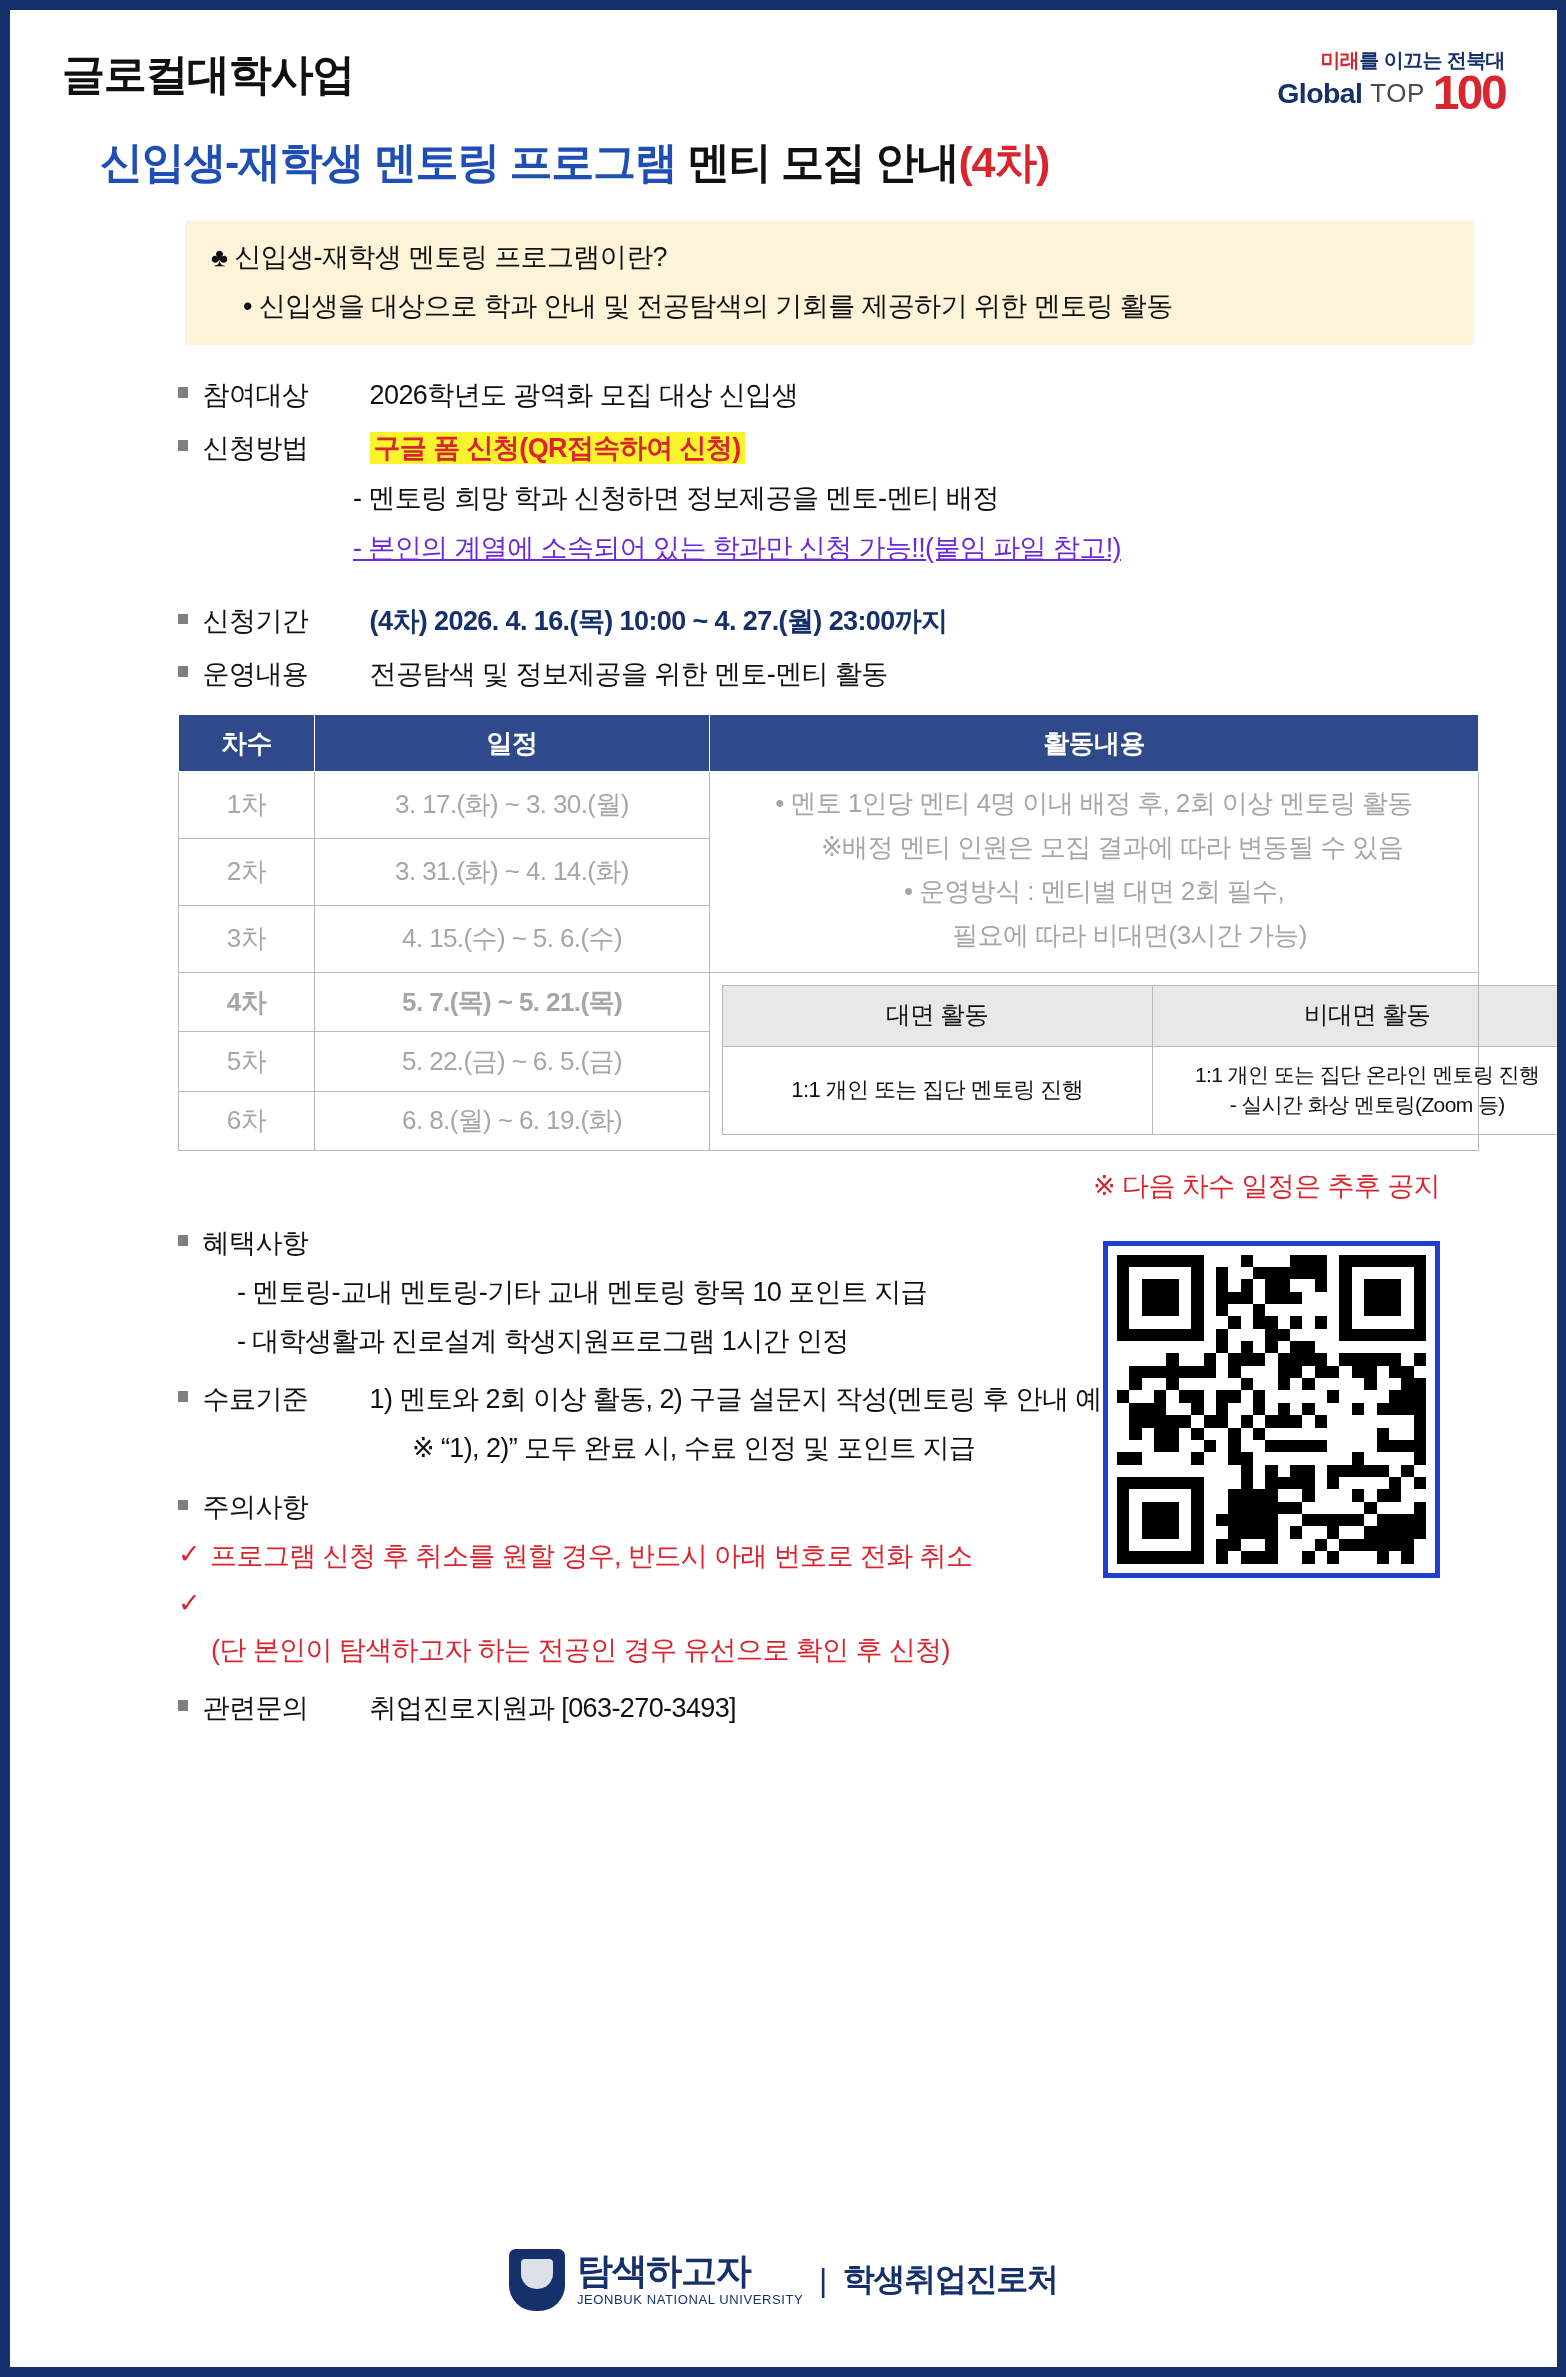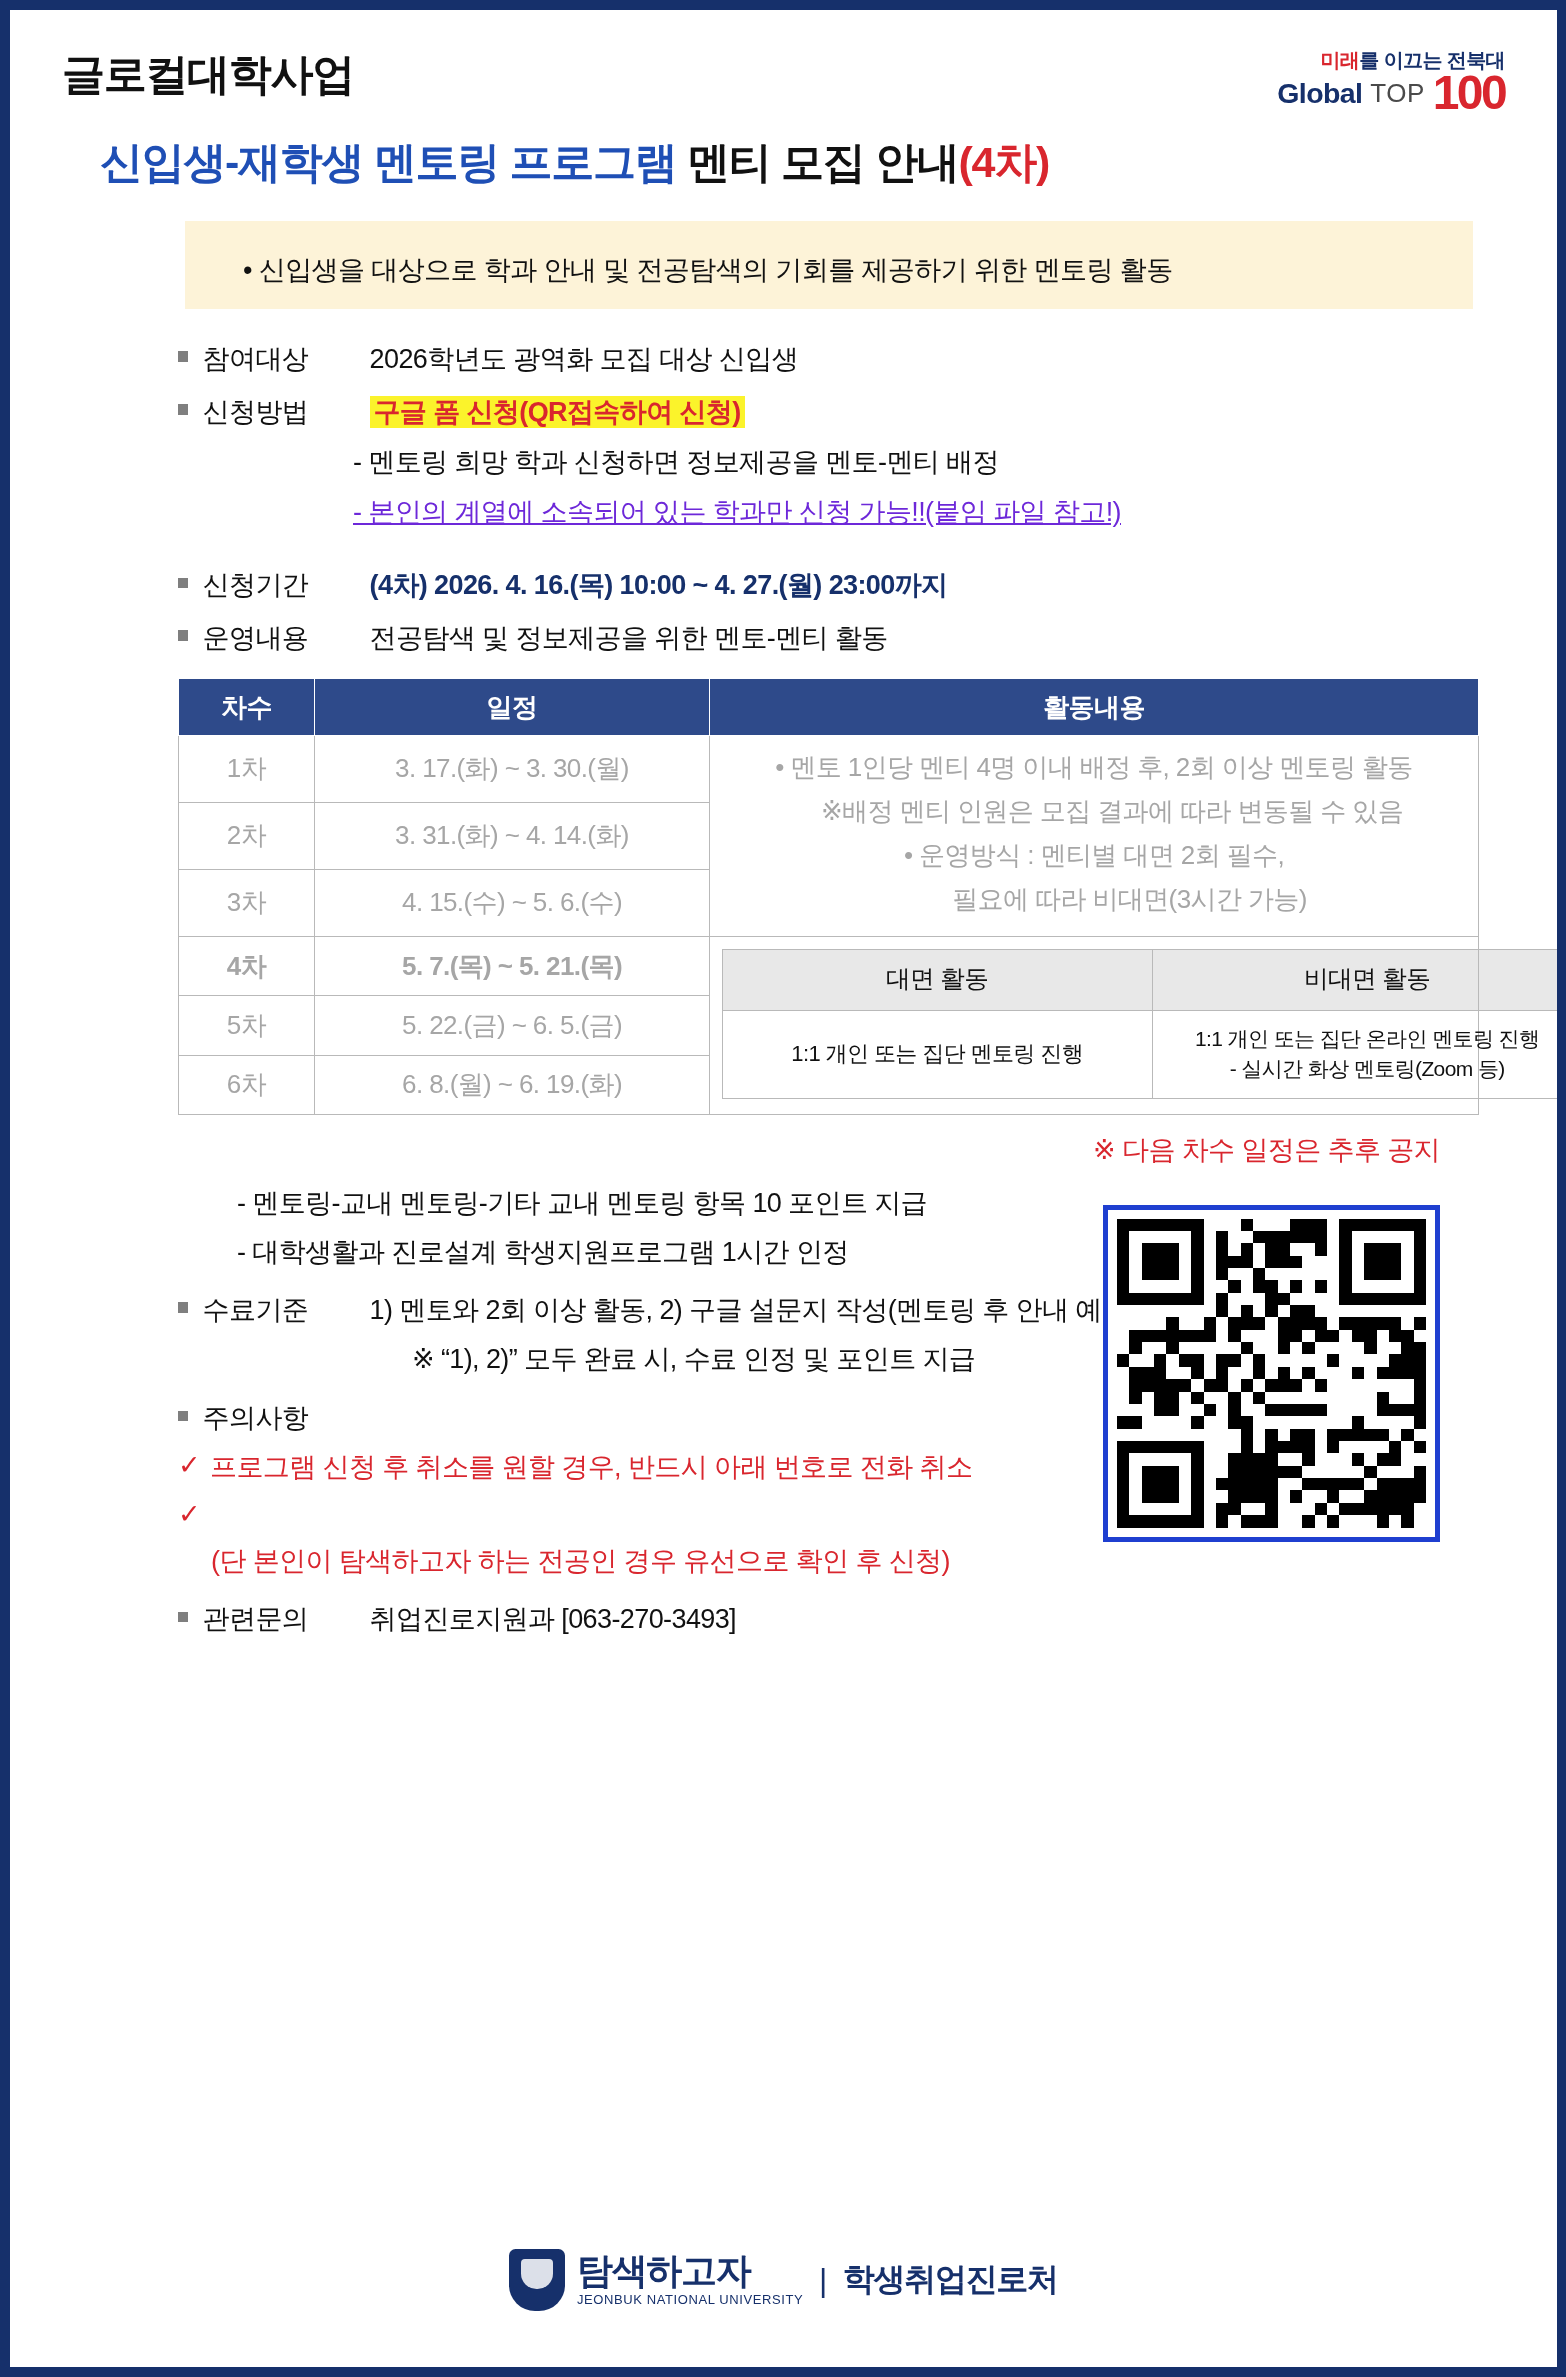--- a/index.html
+++ b/index.html
@@ -349,20 +349,23 @@
           <span class="logo-100">100</span>
         </div>
       </div>
     </div>
 
     <div class="title-2">
       <span class="blue">신입생-재학생 멘토링 프로그램</span><span> 멘티 모집 안내</span><span class="red">(4차)</span>
     </div>
 
     <div class="cream-box">
+      <div class="cream-line1">
+        <span class="club">♣</span><span> 신입생-재학생 멘토링 프로그램이란?</span>
+      </div>
       <div class="cream-line2">• 신입생을 대상으로 학과 안내 및 전공탐색의 기회를 제공하기 위한 멘토링 활동</div>
     </div>
 
     <div class="rows">
 
       <div class="row">
         <div class="sq"></div>
         <div class="row-label">참여대상</div>
         <div class="row-value">2026학년도 광역화 모집 대상 신입생</div>
       </div>
@@ -1086,20 +1089,24 @@
             <i style="background: transparent;"></i>
             <i style="background: transparent;"></i>
             <i style="background: transparent;"></i>
             <i></i>
             <i style="background: transparent;"></i>
             <i></i>
             <i style="background: transparent;"></i>
           </div>
       </div>
 
+      <div class="row">
+        <div class="sq"></div>
+        <div class="row-value">혜택사항</div>
+      </div>
       <div class="b-line">- 멘토링-교내 멘토링-기타 교내 멘토링 항목 10 포인트 지급</div>
       <div class="b-line">- 대학생활과 진로설계 학생지원프로그램 1시간 인정</div>
 
       <div class="row" style="margin-top:18px;">
         <div class="sq"></div>
         <div class="row-label">수료기준</div>
         <div class="row-value">1) 멘토와 2회 이상 활동, 2) 구글 설문지 작성(멘토링 후 안내 예정)</div>
       </div>
       <div class="b-line deep2">※ “1), 2)” 모두 완료 시, 수료 인정 및 포인트 지급</div>
 

